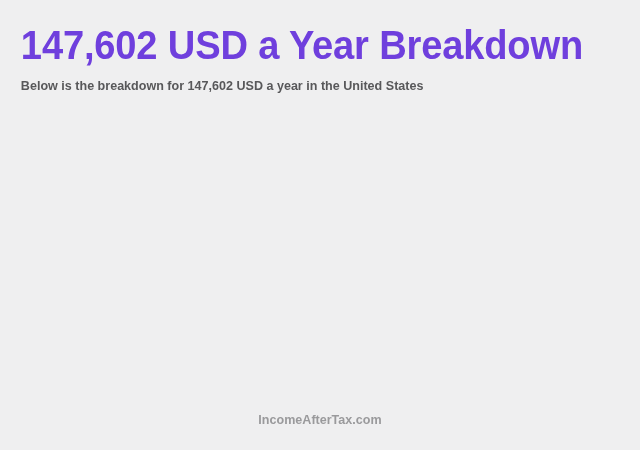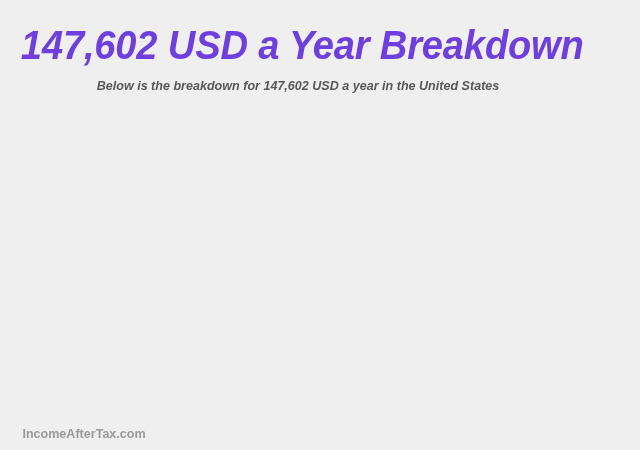--- a/index.html
+++ b/index.html
@@ -18,22 +18,21 @@
     width: 640px;
     height: 450px;
     box-sizing: border-box;
     background: #efeff0;
   }
   .header {
     position: absolute;
     top: 0;
     left: 0;
     width: 596px;
-    text-align: center;
-    font-style: italic;
+    text-align: left;
   }
   .page-title {
     margin: 0;
     padding-top: 22px;
     font-family: "Liberation Sans Narrow", "Liberation Sans", sans-serif;
     font-size: 41px;
     line-height: 46px;
     font-weight: bold;
     letter-spacing: -0.2px;
     color: #6f3fdd;
@@ -63,22 +62,23 @@
   }
   .chart-plot {
     position: absolute;
     inset: 0;
     width: 100%;
     height: 100%;
   }
   .footer {
     position: absolute;
     left: 0;
-    top: 426px;
+    top: 412px;
     width: 640px;
+    text-align: center;
   }
   .footer-credit {
     margin: 0;
     font-family: "Liberation Sans Narrow", "Liberation Sans", sans-serif;
     font-size: 13.5px;
     line-height: 16px;
     font-weight: bold;
     color: #9a9a9c;
     transform: scaleX(0.93);
     transform-origin: center center;

